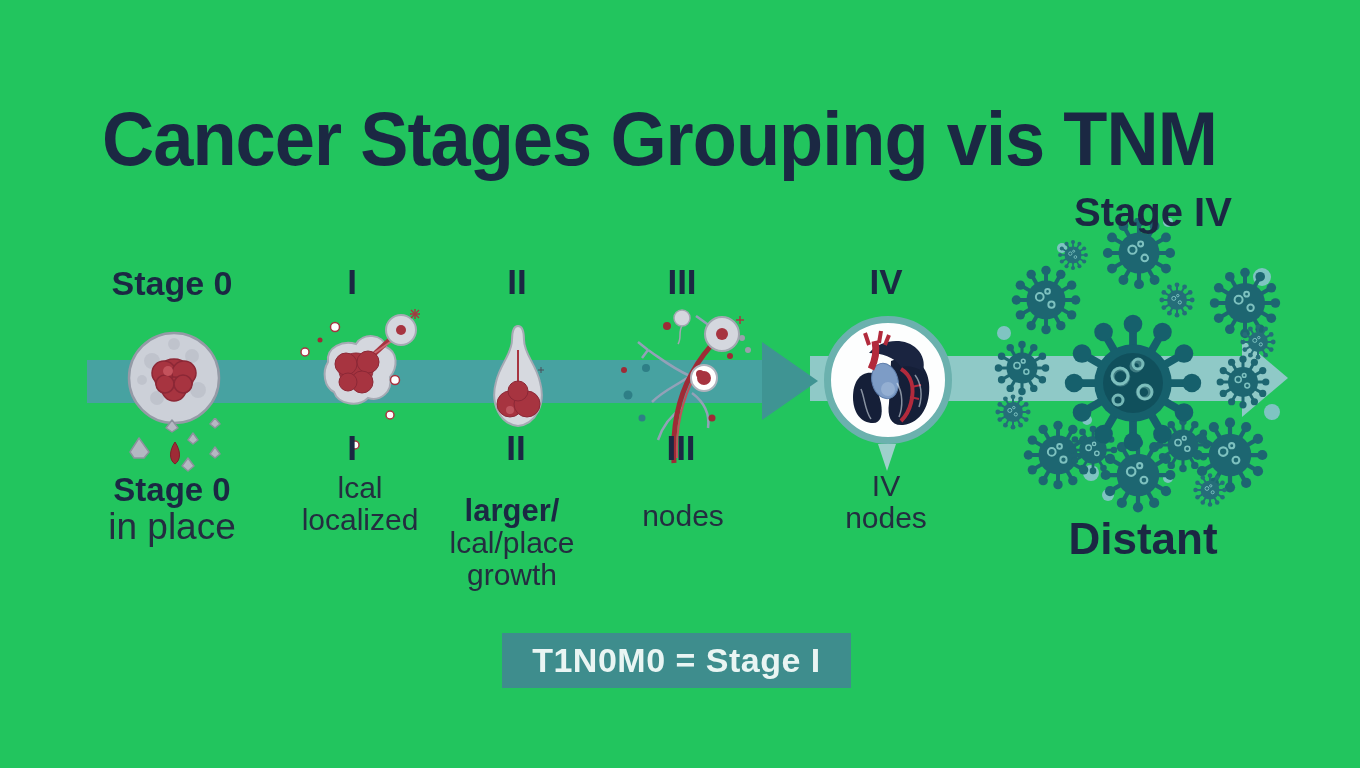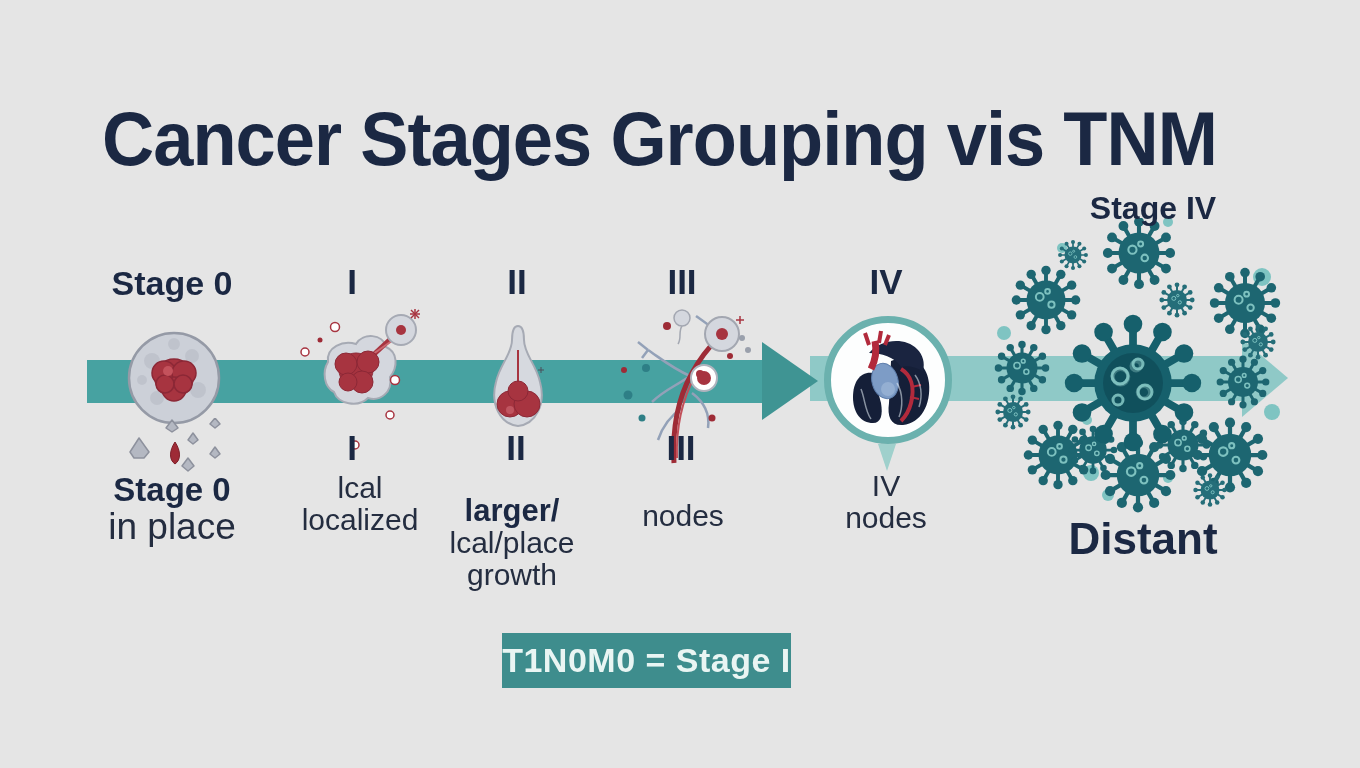--- a/index.html
+++ b/index.html
@@ -1,17 +1,17 @@
 <!DOCTYPE html>
 <html><head>
 <meta charset="utf-8">
 <style>
   html,body{margin:0;padding:0;}
   body{font-family:"Liberation Sans", sans-serif;}
-  #canvas{position:relative;width:1360px;height:768px;background:#e5e5e5;overflow:hidden;}
+  #canvas{position:relative;width:1360px;height:768px;background:#22c55e;overflow:hidden;}
 
   
   #title{position:absolute;left:102px;top:44px;font-size:76px;font-weight:700;
          letter-spacing:-1px;color:#1b2843;white-space:nowrap;
          transform:scaleX(0.95);transform-origin:left top;}
 
   
   .band{position:absolute;z-index:1;}
   #band-main{left:87px;top:360px;width:676px;height:43px;background:#47a2a1;}
   #head-main{left:762px;top:342px;width:0;height:0;z-index:2;position:absolute;
@@ -33,21 +33,21 @@
 
   
   #magnifier{position:absolute;left:824px;top:316px;width:128px;height:128px;
              border-radius:50%;border:7px solid #6bb1ae;background:#fdfefe;
              box-sizing:border-box;z-index:4;overflow:hidden;}
   #mag-pointer{position:absolute;left:878px;top:444px;width:0;height:0;z-index:4;
                border-left:9px solid transparent;border-right:9px solid transparent;
                border-top:27px solid #9fd0cc;}
 
   
-  #formula-box{position:absolute;left:502px;top:633px;width:289px;height:55px;
+  #formula-box{position:absolute;left:502px;top:633px;width:349px;height:55px;
                background:#3e8d8d;z-index:6;text-align:center;}
   #formula-box span{font-size:34px;font-weight:700;color:#e9f5f3;line-height:55px;
                     letter-spacing:0.5px;}
 </style>
 </head>
 <body>
 
 <div id="canvas">
 
   <h1 id="title">Cancer Stages Grouping vis TNM</h1>
@@ -55,21 +55,21 @@
   <div id="band-main" class="band"></div>
   <div id="head-main"></div>
   <div id="band-light" class="band"></div>
   <div id="head-light"></div>
 
   <div class="lbl" style="left:172px;top:266px;font-size:34px;">Stage 0</div>
   <div class="lbl" style="left:352px;top:264px;">I</div>
   <div class="lbl" style="left:517px;top:264px;">II</div>
   <div class="lbl" style="left:682px;top:264px;">III</div>
   <div class="lbl" style="left:886px;top:264px;">IV</div>
-  <div class="lbl" style="left:1153px;top:192px;font-size:32px;">Stage IV</div>
+  <div class="lbl" style="left:1153px;top:192px;font-size:40px;">Stage IV</div>
 
   <div class="lbl" style="left:352px;top:430px;">I</div>
   <div class="lbl" style="left:516px;top:430px;">II</div>
   <div class="lbl" style="left:681px;top:430px;">III</div>
 
   <div class="cap" style="left:172px;top:472px;">
     <div class="b" style="font-size:33px;">Stage 0</div>
     <div style="font-size:37px;">in place</div>
   </div>
   <div class="cap" style="left:360px;top:472px;">

